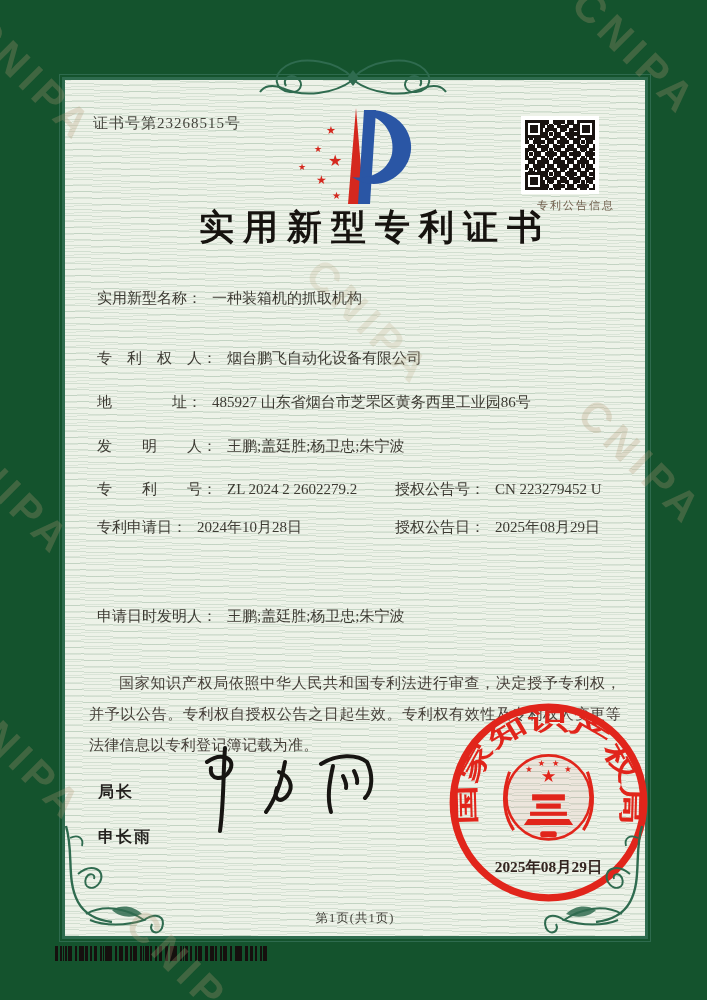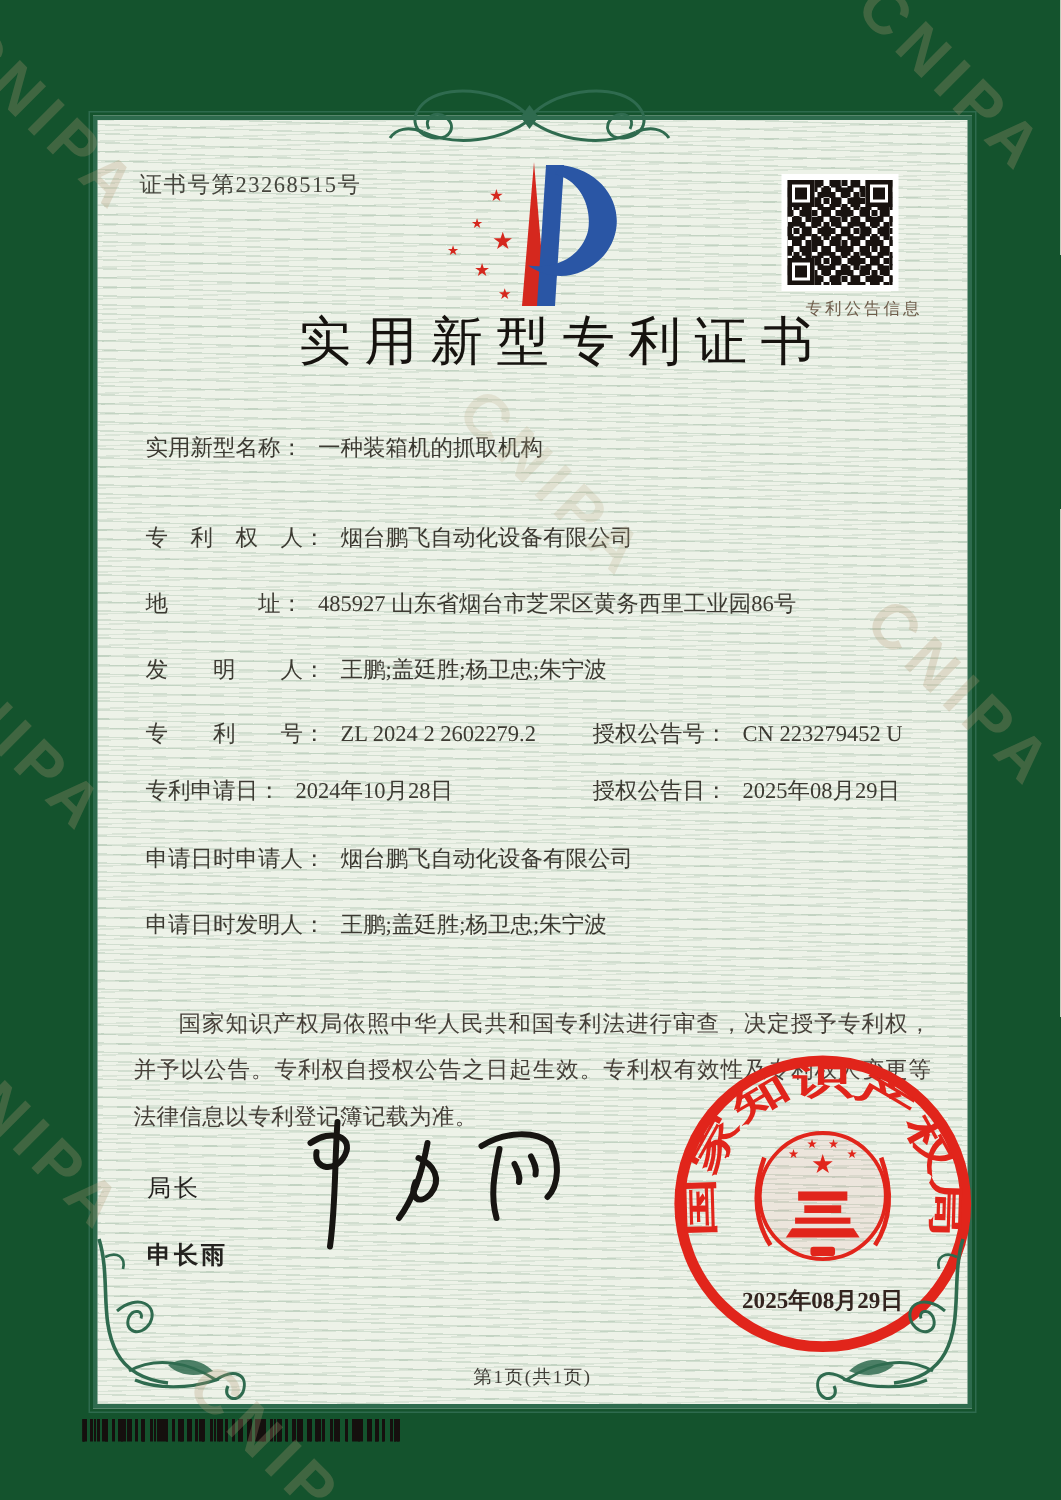--- a/index.html
+++ b/index.html
@@ -33,34 +33,34 @@
   .qr{left:456px;top:36px;width:78px;height:78px;background:#fff;z-index:2;}
   .qr-inner{position:absolute;inset:4px;
       background:
         repeating-conic-gradient(#18120f 0% 25%, transparent 0% 50%) 0 0/8px 8px,
         repeating-conic-gradient(#18120f 0% 25%, transparent 0% 50%) 3px 5px/13px 13px;}
   .finder{position:absolute;width:18px;height:18px;border:3px solid #18120f;background:#fff;box-sizing:border-box;}
   .finder::after{content:"";position:absolute;inset:2px;background:#18120f;}
   .f-tl{left:0;top:0}.f-tr{right:0;top:0}.f-bl{left:0;bottom:0}
   .qr-label{left:440px;top:118px;width:110px;text-align:right;font-size:11px;
             color:#6e5c4a;letter-spacing:2px;}
-  .title{left:0;right:0;top:124px;text-align:center;font-size:35px;font-weight:normal;
+  .title{left:0;right:0;top:124px;text-align:center;font-size:35px;font-weight:bold;
          letter-spacing:9px;color:#16130f;padding-left:40px;}
 
   
   .row{position:absolute;left:32px;right:16px;font-size:15px;color:#3c3a32;white-space:nowrap;}
   .fvalue{margin-left:10px;}
   .fcol2{position:absolute;left:298px;top:0;}
 
   
   .legal{left:24px;right:24px;top:588px;font-size:15px;line-height:2.05;color:#453f38;
          text-indent:2em;letter-spacing:.3px;text-align:justify;}
 
   
-  .signer-title{left:33px;top:702px;font-family:"Liberation Sans",sans-serif;font-weight:normal;
+  .signer-title{left:33px;top:702px;font-family:"Liberation Sans",sans-serif;font-weight:bold;
                 font-size:16px;color:#24221f;letter-spacing:2px;}
   .signer-name{left:33px;top:747px;font-family:"Liberation Sans",sans-serif;font-weight:bold;
                font-size:16px;color:#24221f;letter-spacing:2px;}
   .signature{left:116px;top:656px;}
   .seal{left:381px;top:620px;}
 
   .footer{left:0;right:0;top:830px;text-align:center;font-size:12.5px;color:#3f3d36;letter-spacing:1px;}
 
   
   .barcode{position:absolute;left:55px;top:946px;width:213px;height:15px;z-index:4;
@@ -114,23 +114,20 @@
       <div class="row" style="top:357px">
         <span>发　　明　　人：</span><span class="fvalue">王鹏;盖廷胜;杨卫忠;朱宁波</span>
       </div>
       <div class="row" style="top:400px">
         <span>专　　利　　号：</span><span class="fvalue">ZL 2024 2 2602279.2</span>
         <span class="fcol2"><span>授权公告号：</span><span class="fvalue">CN 223279452 U</span></span>
       </div>
       <div class="row" style="top:438px">
         <span>专利申请日：</span><span class="fvalue">2024年10月28日</span>
         <span class="fcol2"><span>授权公告日：</span><span class="fvalue">2025年08月29日</span></span>
-      </div>
-      <div class="row" style="top:483px">
-        <span>申请日时申请人：</span><span class="fvalue">烟台鹏飞自动化设备有限公司</span>
       </div>
       <div class="row" style="top:527px">
         <span>申请日时发明人：</span><span class="fvalue">王鹏;盖廷胜;杨卫忠;朱宁波</span>
       </div>
 
       <div class="legal">国家知识产权局依照中华人民共和国专利法进行审查，决定授予专利权，并予以公告。专利权自授权公告之日起生效。专利权有效性及专利权人变更等法律信息以专利登记簿记载为准。</div>
 
       <div class="signer-title">局长</div>
       <div class="signer-name">申长雨</div>
 

